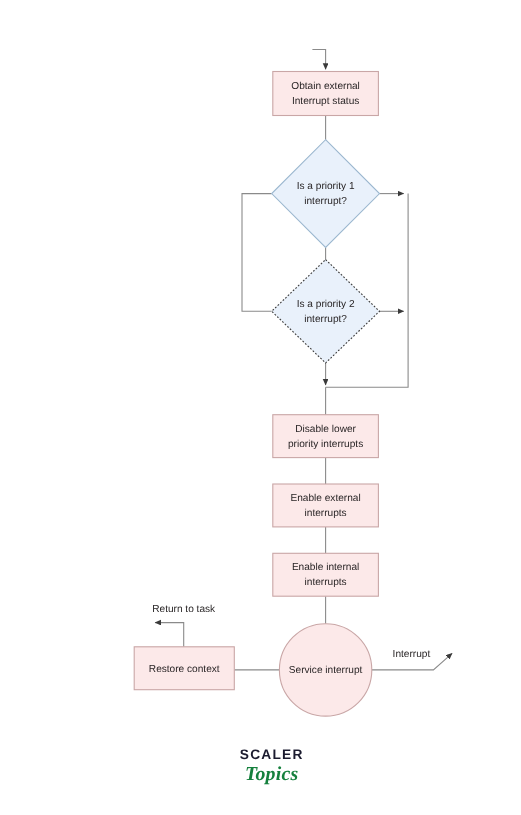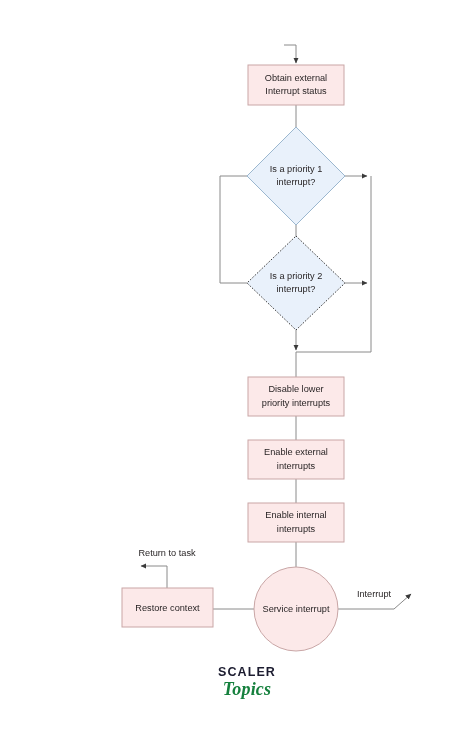--- a/index.html
+++ b/index.html
@@ -73,21 +73,21 @@
   }
   .link-arrow {
     fill: none;
     stroke: #8a8a8a;
     stroke-width: 1;
     marker-end: url(#arrowhead);
   }
   .logo-wrap {
     position: absolute;
     left: 0;
-    top: 666px;
+    top: 680px;
     width: 442px;
     text-align: center;
     line-height: 1;
   }
   .logo-scaler {
     font-family: "Liberation Sans", sans-serif;
     font-size: 12.5px;
     font-weight: bold;
     letter-spacing: 1.1px;
     color: #1b1b2f;

